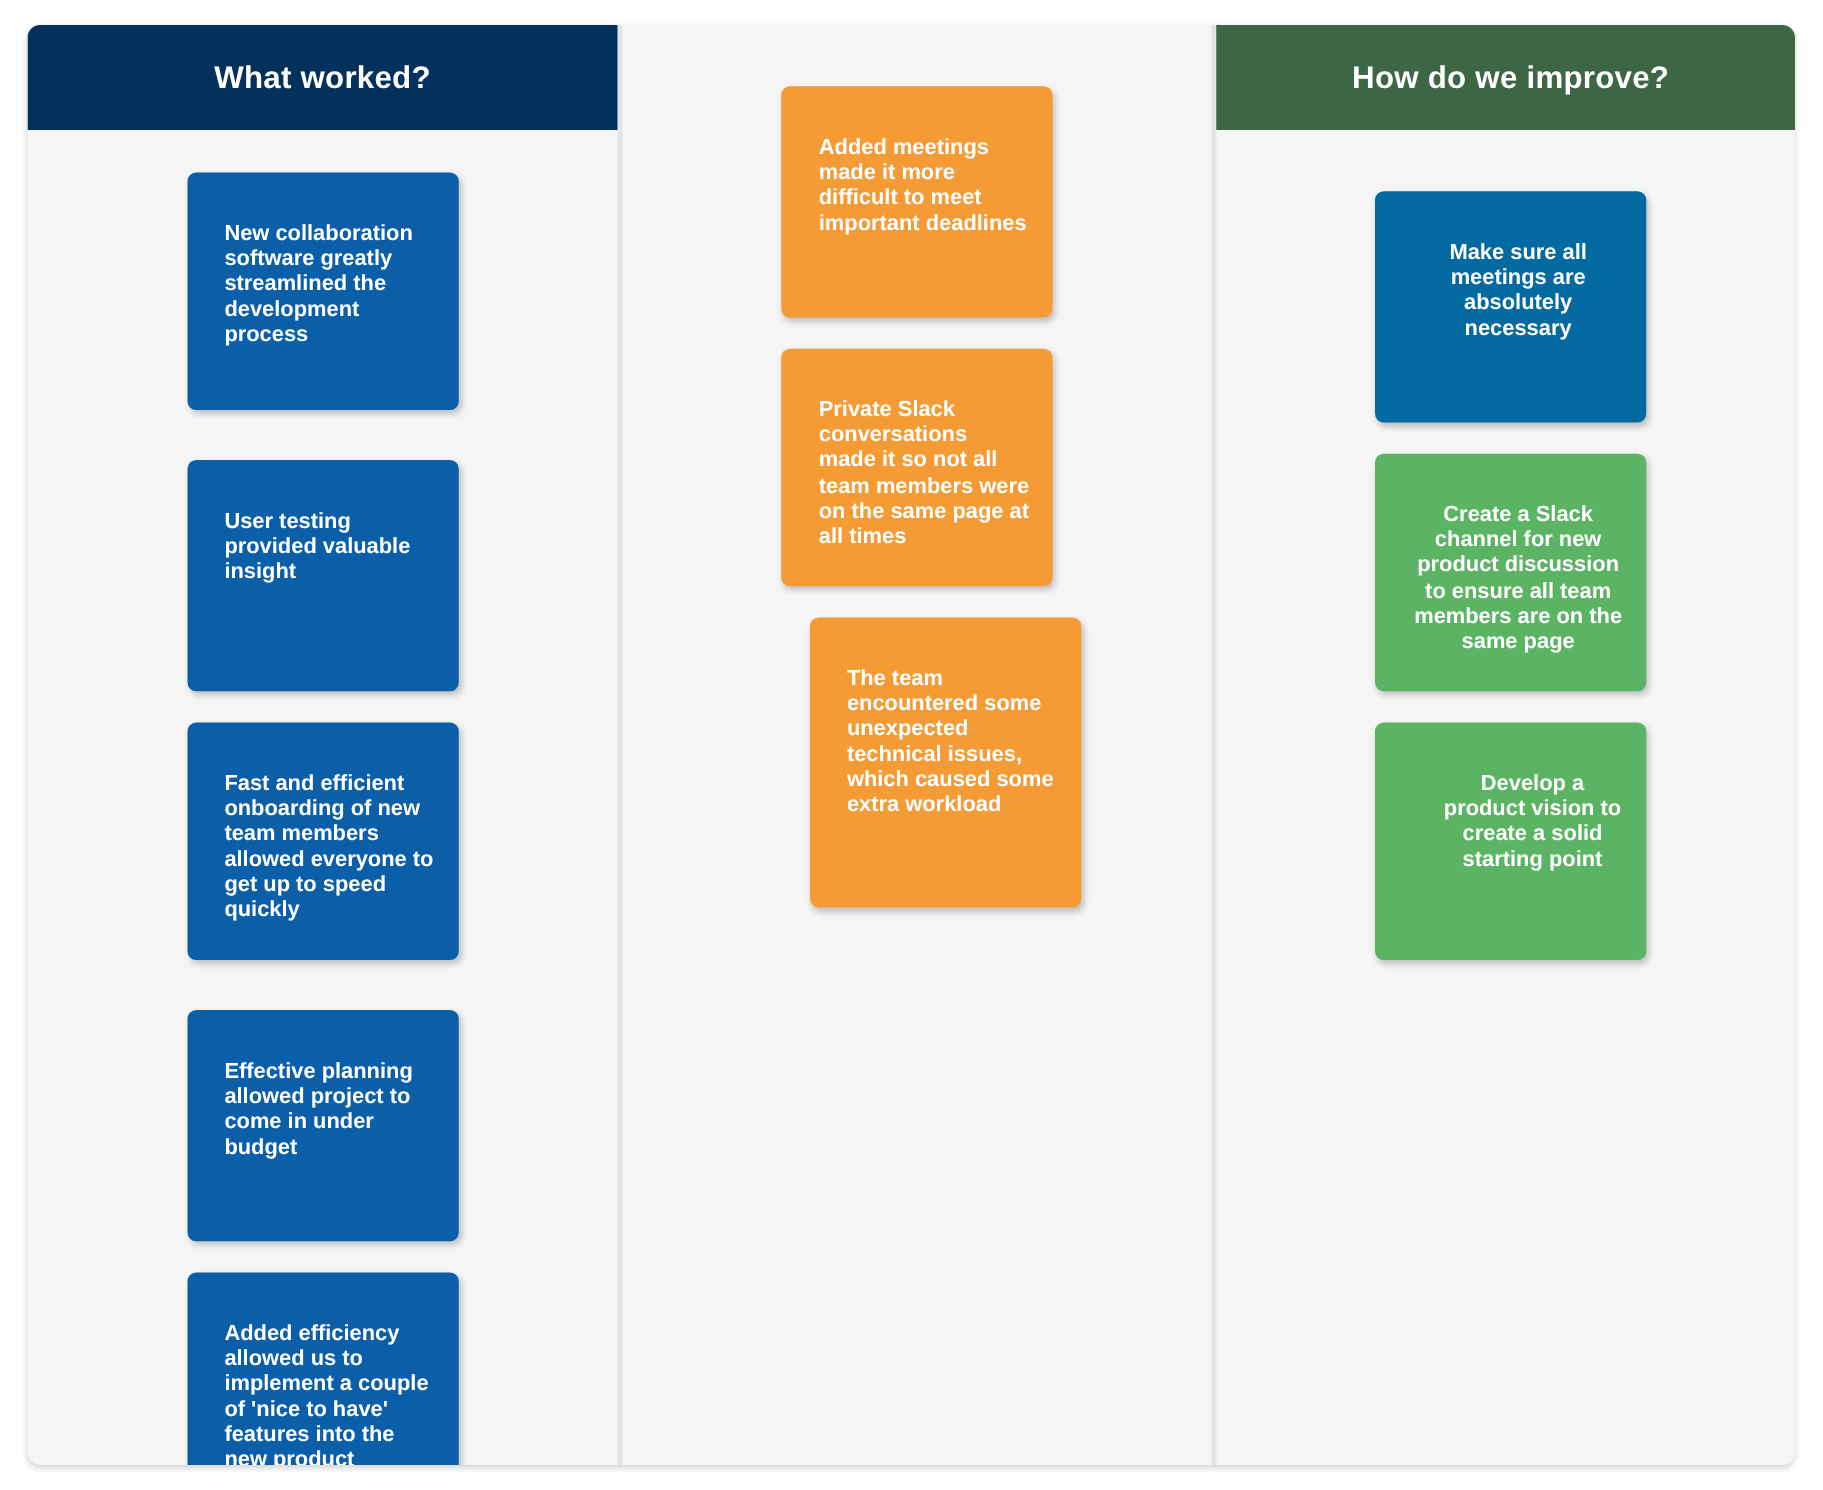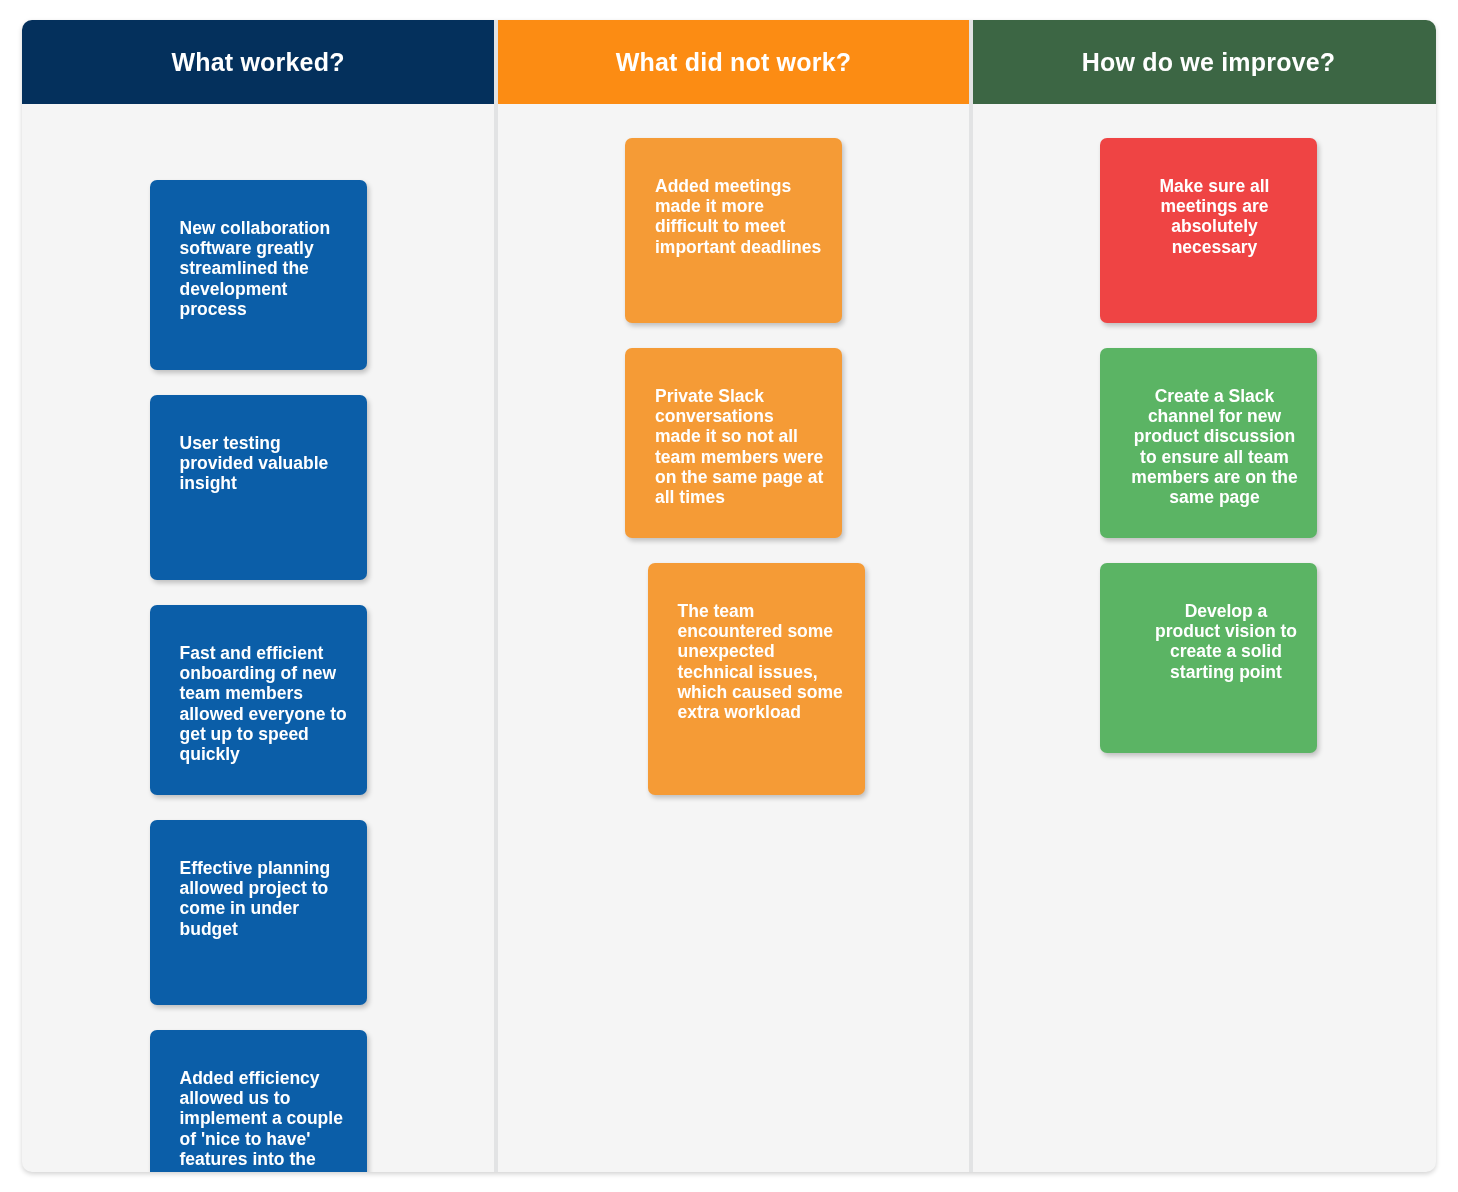--- a/index.html
+++ b/index.html
@@ -23,21 +23,21 @@
     overflow: hidden;
   }
   .column {
     position: relative;
     height: 100%;
     display: flex;
     flex-direction: column;
     align-items: center;
     flex: 0 0 auto;
   }
-  .column.c0 { width: 472px; gap: 42px; }
+  .column.c0 { width: 472px; }
   .column.c1 { width: 471px; }
   .column.c2 { width: 471px; text-align: center; }
   .divider {
     flex: 0 0 auto;
     width: 4px;
     height: 100%;
     background: #e2e3e4;
   }
   .col-header {
     width: 100%;
@@ -68,21 +68,21 @@
     flex: 0 0 auto;
   }
   .card .card-text {
     color: #ffffff;
     font-size: 17.5px;
     font-weight: bold;
     line-height: 20.2px;
     padding: 38px 18px 0 30px;
     word-wrap: break-word;
   }
-  .card.h185 { height: 185px; }
+  .card.h185 { height: 185px; margin-top: 15px; }
   .card.h190 { height: 190px; }
   .card.h205 { height: 232px; margin-left: 45px; }
 </style>
 </head>
 <body>
 
 <div id="board">
     <div class="column c0">
       <div class="col-header" style="background: rgb(4, 48, 92);">
         <span>What worked?</span>
@@ -100,42 +100,39 @@
         <div class="card h185" style="background: rgb(11, 94, 168);">
           <div class="card-text">Effective planning allowed project to come in under budget</div>
         </div>
         <div class="card h190" style="background: rgb(11, 94, 168);">
           <div class="card-text">Added efficiency allowed us to implement a couple of 'nice to have' features into the new product</div>
         </div>
       </div>
     </div>
     <div class="divider"></div>
     <div class="column c1">
-      <div class="col-header" style="background: rgb(252, 140, 19);">
-        <span>What did not work?</span>
-      </div>
       <div class="cards">
         <div class="card h185" style="background: rgb(245, 155, 54);">
           <div class="card-text">Added meetings made it more difficult to meet important deadlines</div>
         </div>
         <div class="card h190" style="background: rgb(245, 155, 54);">
           <div class="card-text">Private Slack conversations made it so not all team members were on the same page at all times</div>
         </div>
         <div class="card h205" style="background: rgb(245, 155, 54);">
           <div class="card-text">The team encountered some unexpected technical issues, which caused some extra workload</div>
         </div>
       </div>
     </div>
     <div class="divider"></div>
     <div class="column c2">
       <div class="col-header" style="background: rgb(60, 102, 68);">
         <span>How do we improve?</span>
       </div>
       <div class="cards">
-        <div class="card h185" style="background: #ef4444;">
+        <div class="card h185" style="background: #0369a1;">
           <div class="card-text">Make sure all meetings are absolutely necessary</div>
         </div>
         <div class="card h190" style="background: rgb(91, 180, 100);">
           <div class="card-text">Create a Slack channel for new product discussion to ensure all team members are on the same page</div>
         </div>
         <div class="card h190" style="background: rgb(91, 180, 100); padding-left: 23px;">
           <div class="card-text">Develop a product vision to create a solid starting point</div>
         </div>
       </div>
     </div>

